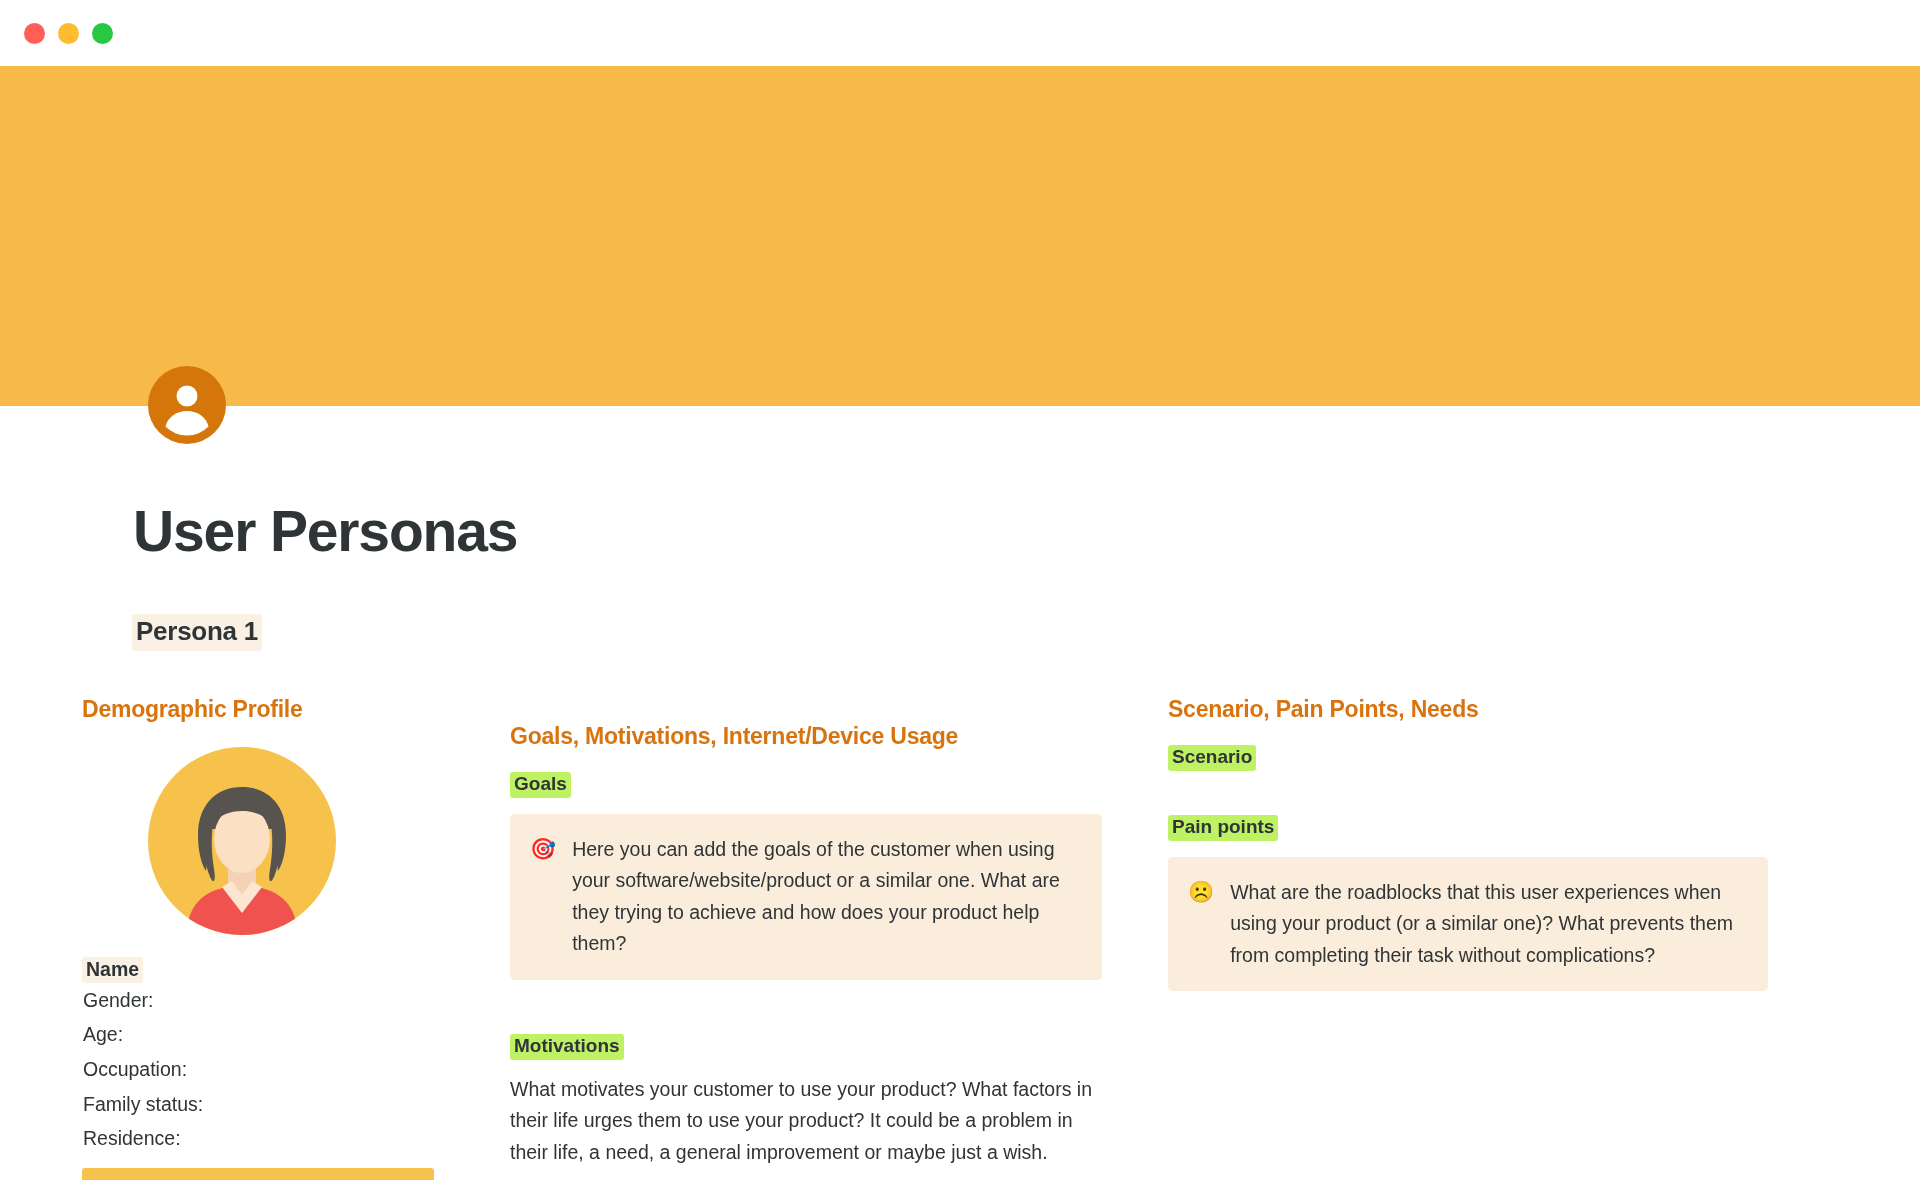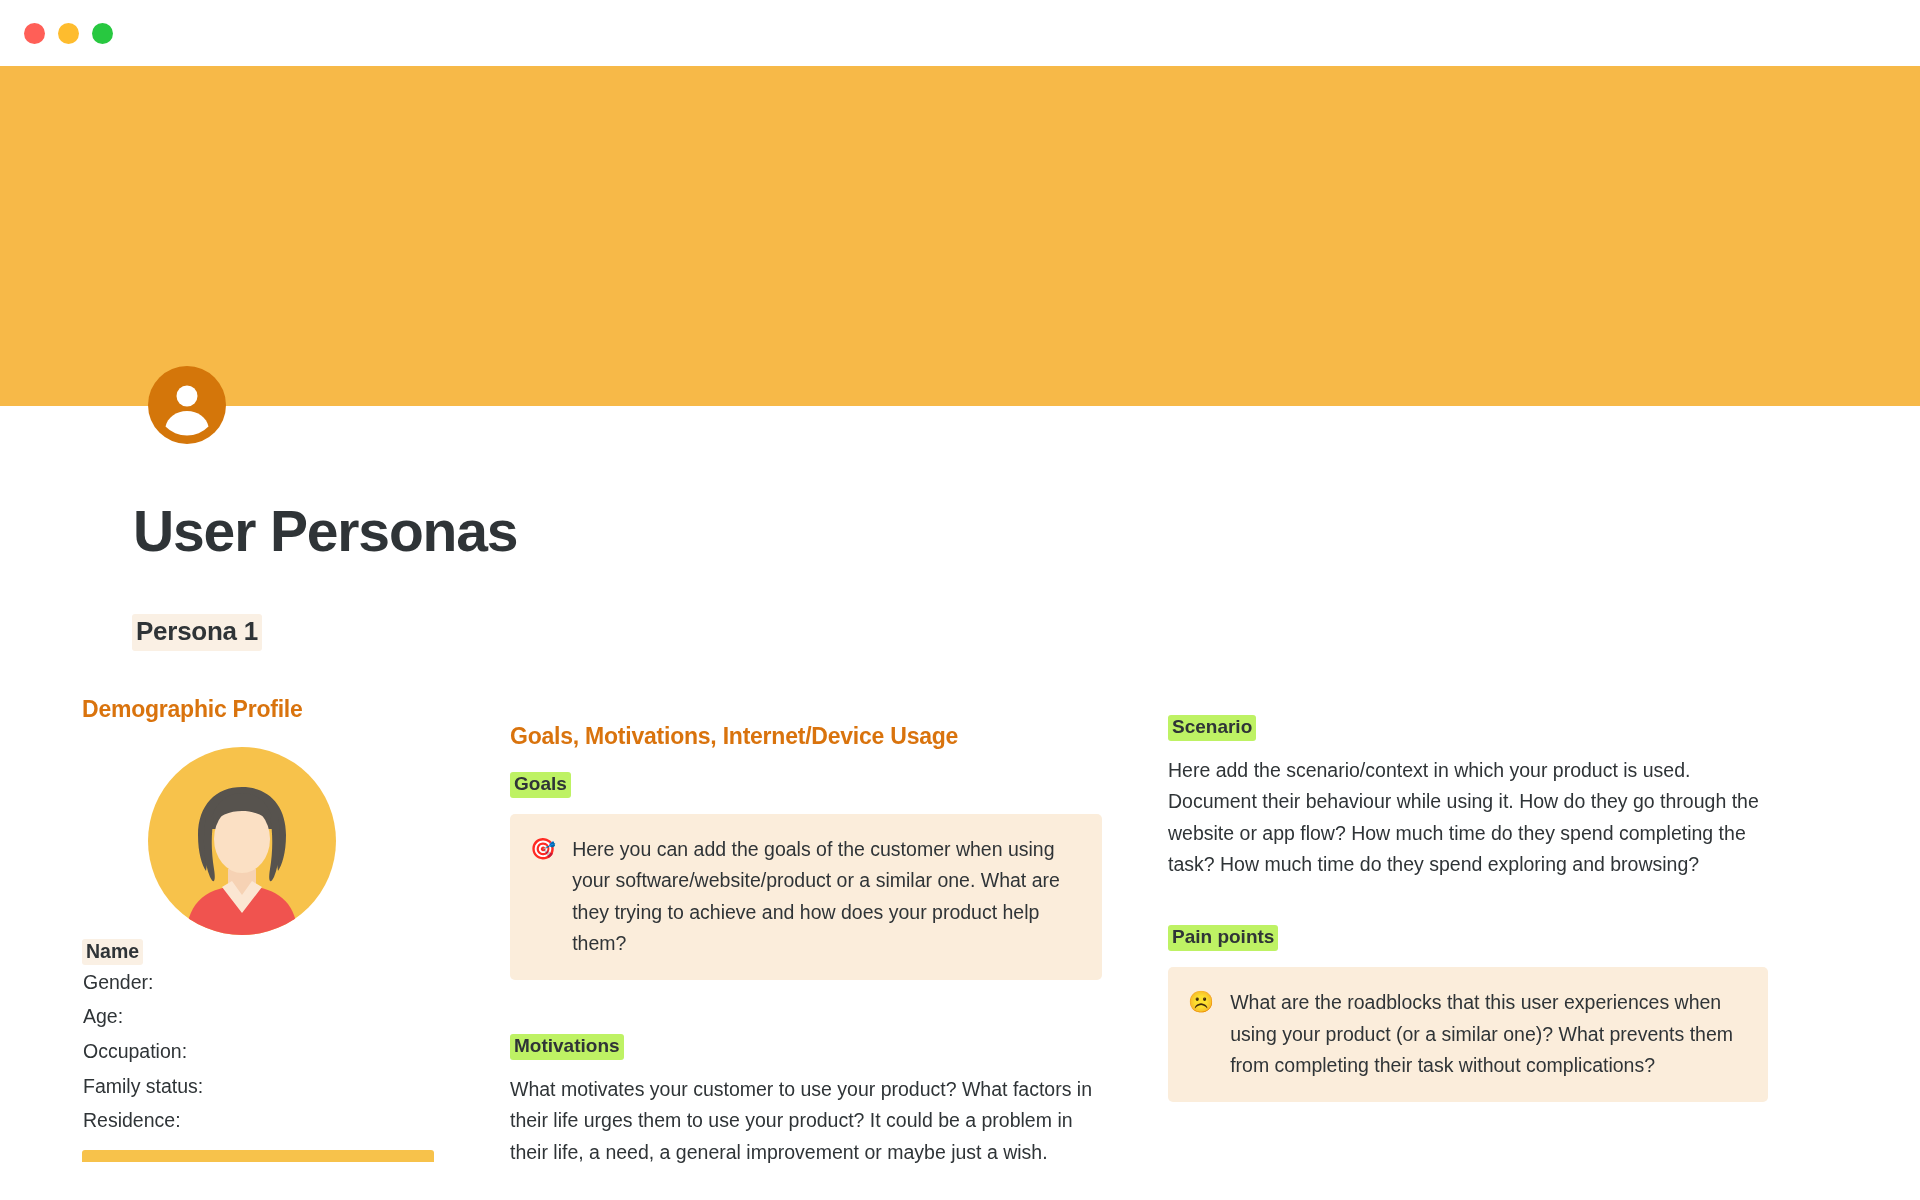--- a/index.html
+++ b/index.html
@@ -138,21 +138,21 @@
     margin-top: 22px;
     width: 188px;
     height: 188px;
     border-radius: 50%;
     background: #f7c24b;
     position: relative;
     overflow: hidden;
     margin-left: 66px;
   }
 
-  .demographic-list { margin-top: 4px; }
+  .demographic-list { margin-top: 22px; }
   .demo-name {
     font-size: 19.5px;
     font-weight: 700;
     color: #2f3437;
     display: inline-block;
     background: #faf0e4;
     padding: 1px 4px 2px 4px;
     border-radius: 3px;
   }
   .demo-row {
@@ -253,25 +253,25 @@
 
       <div class="spacer-34"></div>
 
       <div>
         <span class="sub-head">Motivations</span>
       </div>
       <p class="body-text" style="width:592px">What motivates your customer to use your product? What factors in their life urges them to use your product? It could be a problem in their life, a need, a general improvement or maybe just a wish.</p>
     </div>
 
     <div class="col col-3">
+      <div class="col-title">Scenario, Pain Points, Needs</div>
 
       <div>
         <span class="sub-head">Scenario</span>
       </div>
-      <p class="body-text" style="width:600px">Here add the scenario/context in which your product is used. Document their behaviour while using it. How do they go through the website or app flow? How much time do they spend completing the task? How much time do they spend exploring and browsing?</p>
 
       <div class="spacer-24"></div>
 
       <div>
         <span class="sub-head">Pain points</span>
       </div>
 
       <div class="callout" style="width:600px">
         <span class="callout-emoji">☹️</span>
         <span class="callout-text">What are the roadblocks that this user experiences when using your product (or a similar one)? What prevents them from completing their task without complications?</span>

